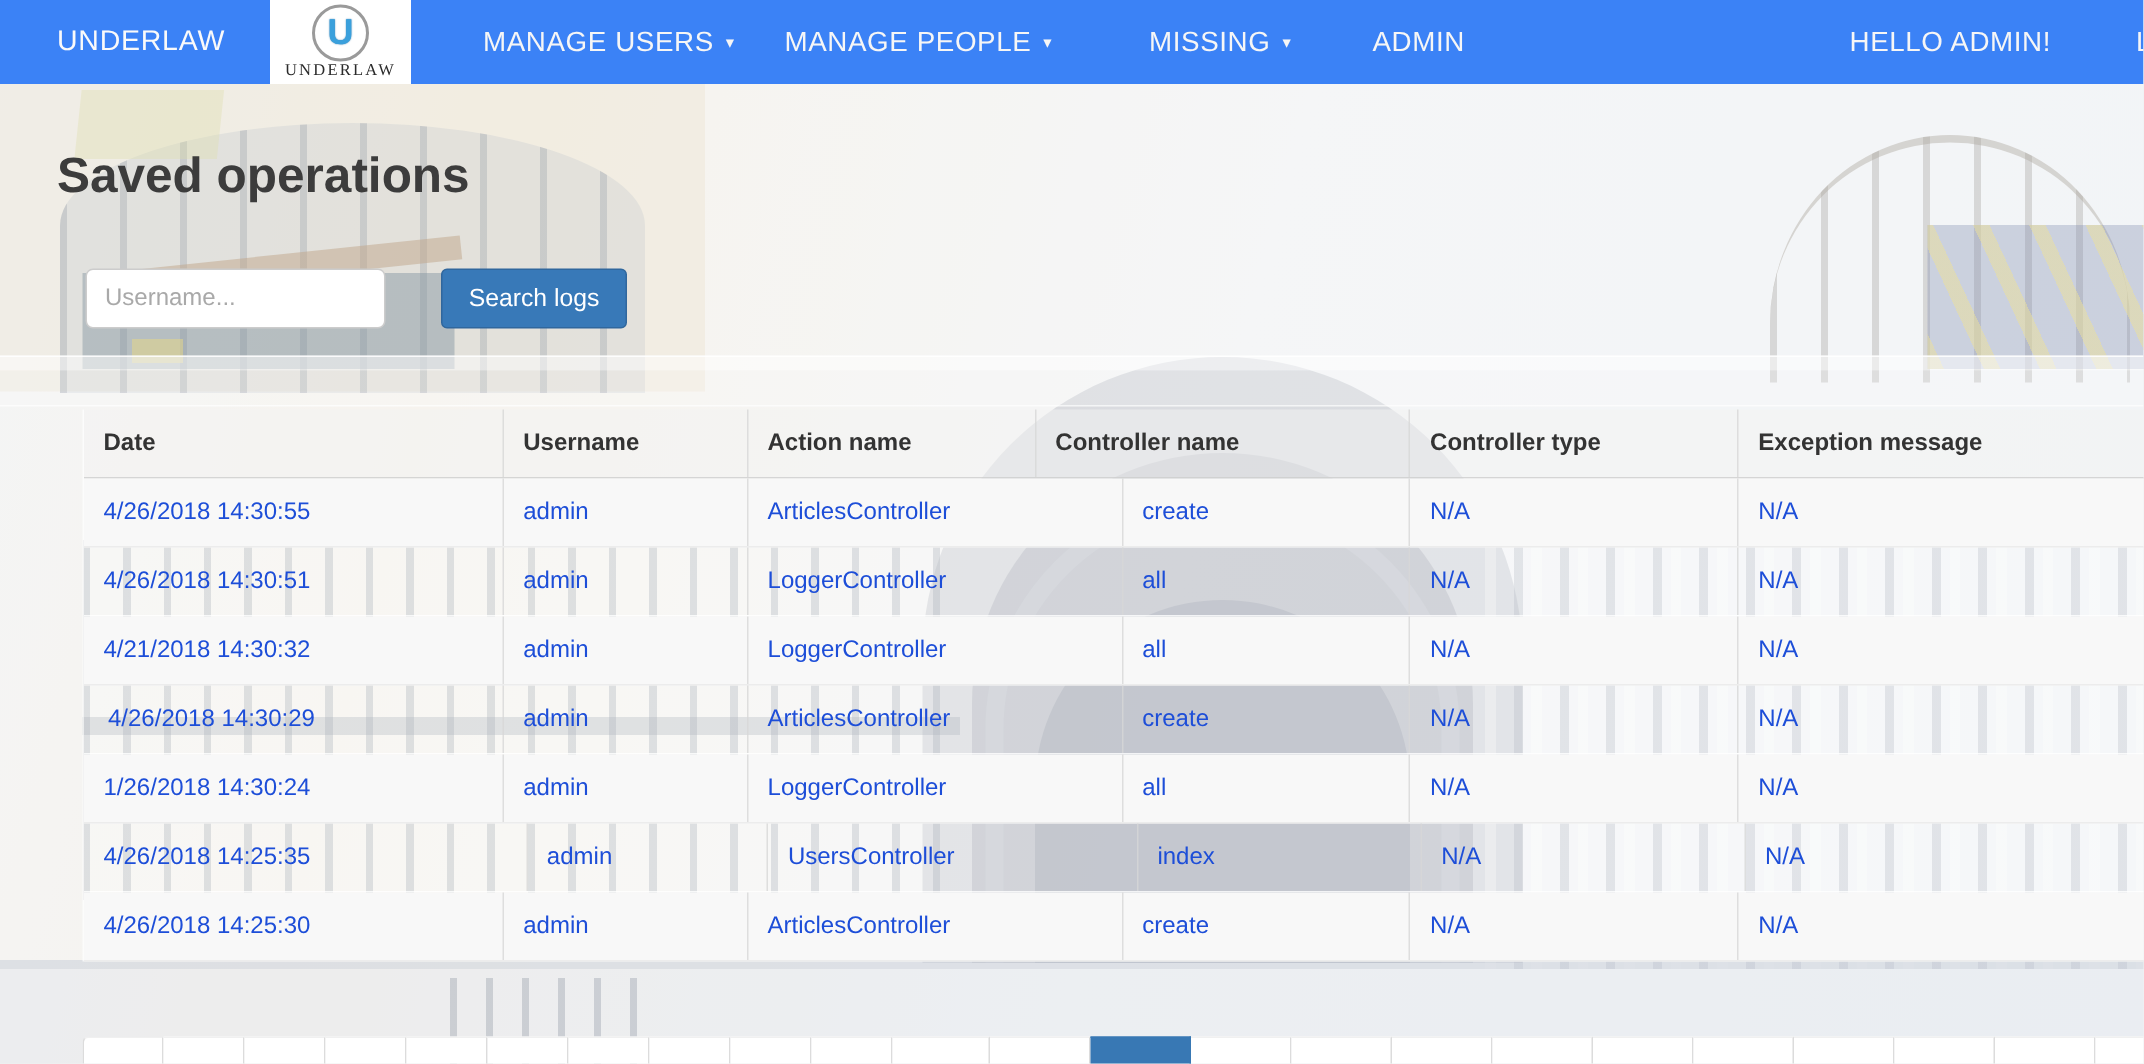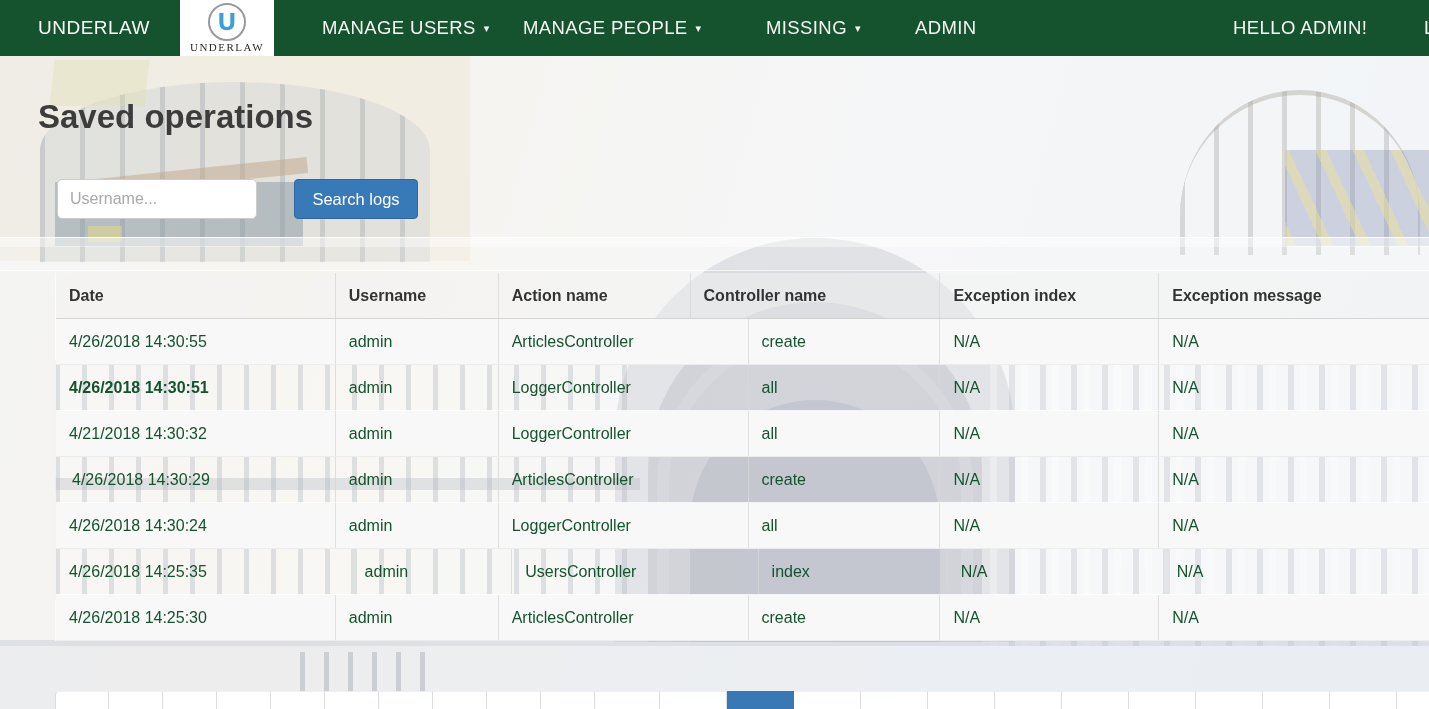--- a/index.html
+++ b/index.html
@@ -97,21 +97,21 @@
     background: rgba(255,255,255,0.18); border-bottom: 1px solid rgba(255,255,255,0.65); z-index: 1; }
 
   
   .logs-table { position: absolute; left: 55px; top: 273px; width: 1420px; z-index: 2;
     border-left: 1px solid rgba(255,255,255,0.7); }
   .t-row { display: flex; height: 46px; border-bottom: 1px solid rgba(255,255,255,0.8); }
   .t-row.head { background: rgba(242,242,242,0.55); border-bottom: 1px solid rgba(205,205,205,0.8); }
   .t-row.opaque { background: #f8f8f8; border-bottom: 1px solid #ececec; }
   .t-row.clear { background: rgba(255,255,255,0.25); }
   .t-cell { height: 100%; padding-left: 13px; display: flex; align-items: center;
-    font-size: 16px; color: #14532d; border-right: 1px solid rgba(215,215,215,0.8);
+    font-size: 16px; color: #1d4ed8; border-right: 1px solid rgba(215,215,215,0.8);
     overflow: hidden; white-space: nowrap; }
   .t-row.head .t-cell { font-weight: bold; color: #333; }
 
   
   .pagination { position: absolute; left: 55px; top: 691px; height: 30px; display: flex; z-index: 2; }
   .page-cell { height: 30px; background: #fff; border-right: 1px solid #dcdcdc;
     border-top: 1px solid #f0f0f0; cursor: pointer; }
   .page-cell:first-child { border-radius: 4px 0 0 0; border-left: 1px solid #dcdcdc; }
   .page-cell.active { background: #3878b4; border-right-color: #3878b4; border-top-color: #3878b4; }
 </style>
@@ -136,21 +136,21 @@
   <div class="bg-fence-right"></div>
   <div class="bg-right-gate">
     <div class="bars"></div>
   </div>
   <div class="bg-right-sign"></div>
   <div class="bg-floor"></div>
   <div class="bg-fence-bl"></div>
   <div class="bg-veil"></div>
 </div>
 
-<div class="navbar" style="background: #14532d; text-align: center;">
+<div class="navbar" style="background: #3b82f6; text-align: center;">
   <div class="brand">UNDERLAW</div>
   <div class="logo-box">
     <div class="logo-circle">
       <span class="logo-u" style="color: rgb(58, 160, 220);">U</span>
     </div>
     <div class="logo-word">UNDERLAW</div>
   </div>
   <div id="nav-items">
       <div class="nav-item" style="left: 290px; margin-left: 32px;">MANAGE USERS<span class="caret">▾</span></div>
       <div class="nav-item" style="left: 523px;">MANAGE PEOPLE<span class="caret">▾</span></div>
@@ -167,34 +167,34 @@
 
 <div class="strip1"></div>
 <div class="strip2"></div>
 
 <div class="logs-table">
   <div class="t-row head" id="table-head">
       <div class="t-cell" style="width: 280px;">Date</div>
       <div class="t-cell" style="width: 163px;">Username</div>
       <div class="t-cell" style="width: 192px;">Action name</div>
       <div class="t-cell" style="width: 250px;">Controller name</div>
-      <div class="t-cell" style="width: 219px;">Exception index</div>
+      <div class="t-cell" style="width: 219px;">Controller type</div>
       <div class="t-cell" style="width: 316px;">Exception message</div>
     </div>
   <div id="table-body">
       <div class="t-row opaque">
         <div class="t-cell" style="width: 280px;">4/26/2018 14:30:55</div>
         <div class="t-cell" style="width: 163px;">admin</div>
         <div class="t-cell" style="width: 250px;">ArticlesController</div>
         <div class="t-cell" style="width: 192px;">create</div>
         <div class="t-cell" style="width: 219px;">N/A</div>
         <div class="t-cell" style="width: 316px;">N/A</div>
       </div>
       <div class="t-row clear">
-        <div class="t-cell" style="width: 280px; font-weight: bold;">4/26/2018 14:30:51</div>
+        <div class="t-cell" style="width: 280px;">4/26/2018 14:30:51</div>
         <div class="t-cell" style="width: 163px;">admin</div>
         <div class="t-cell" style="width: 250px;">LoggerController</div>
         <div class="t-cell" style="width: 192px;">all</div>
         <div class="t-cell" style="width: 219px;">N/A</div>
         <div class="t-cell" style="width: 316px;">N/A</div>
       </div>
       <div class="t-row opaque">
         <div class="t-cell" style="width: 280px;">4/21/2018 14:30:32</div>
         <div class="t-cell" style="width: 163px;">admin</div>
         <div class="t-cell" style="width: 250px;">LoggerController</div>
@@ -204,21 +204,21 @@
       </div>
       <div class="t-row clear">
         <div class="t-cell" style="width: 280px; padding-left: 16px;">4/26/2018 14:30:29</div>
         <div class="t-cell" style="width: 163px;">admin</div>
         <div class="t-cell" style="width: 250px;">ArticlesController</div>
         <div class="t-cell" style="width: 192px;">create</div>
         <div class="t-cell" style="width: 219px;">N/A</div>
         <div class="t-cell" style="width: 316px;">N/A</div>
       </div>
       <div class="t-row opaque">
-        <div class="t-cell" style="width: 280px;">4/26/2018 14:30:24</div>
+        <div class="t-cell" style="width: 280px;">1/26/2018 14:30:24</div>
         <div class="t-cell" style="width: 163px;">admin</div>
         <div class="t-cell" style="width: 250px;">LoggerController</div>
         <div class="t-cell" style="width: 192px;">all</div>
         <div class="t-cell" style="width: 219px;">N/A</div>
         <div class="t-cell" style="width: 316px;">N/A</div>
       </div>
       <div class="t-row clear">
         <div class="t-cell" style="width: 300px; text-align: center;">4/26/2018 14:25:35</div>
         <div class="t-cell" style="width: 163px;">admin</div>
         <div class="t-cell" style="width: 250px;">UsersController</div>

